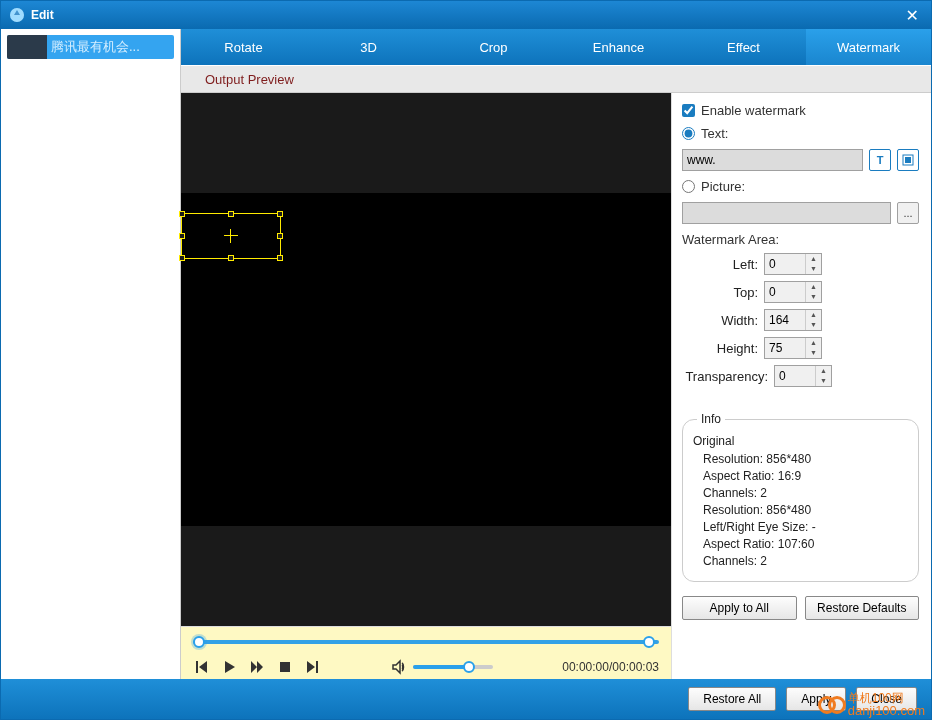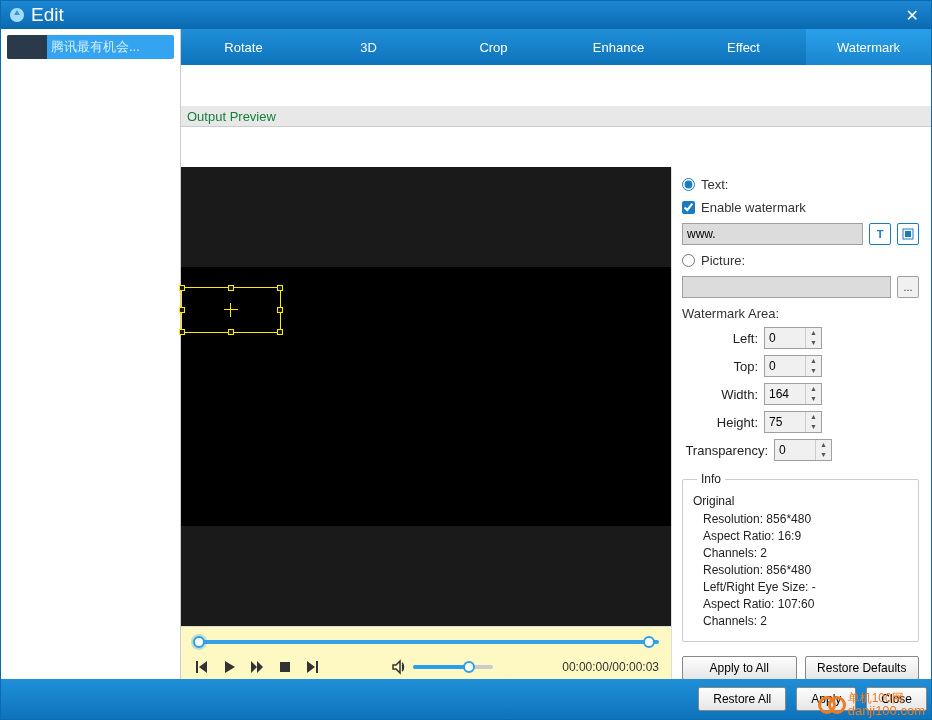--- a/index.html
+++ b/index.html
@@ -1,36 +1,36 @@
 <!DOCTYPE html>
 <html><head>
 <meta charset="utf-8">
 <style>
 * { box-sizing: border-box; margin: 0; padding: 0; font-family: Arial, sans-serif; font-size: 13px; }
 body { width: 932px; height: 720px; background: #fff; border: 1px solid #0b6ab0; display: flex; flex-direction: column; overflow: hidden; }
 
 .titlebar { height: 28px; background: linear-gradient(to bottom, #1d87d4, #0a6ab0); color: white; display: flex; align-items: center; padding: 0 8px; }
 .titlebar .icon { width: 16px; height: 16px; margin-right: 6px; display: inline-block; }
-.titlebar .title { flex: 1; font-weight: normal; font-size: 19px; }
+.titlebar .title { flex: 1; font-weight: bold; font-size: 12px; }
 .titlebar .close { cursor: pointer; font-size: 16px; padding: 0 4px; }
 
 .mainrow { display: flex; flex: 1; min-height: 0; }
 
 .leftcol { width: 180px; background: #fff; border-right: 1px solid #ccc; }
 .filechip { margin: 6px; height: 24px; background: #34a4f0; color: #cfe9fb; display: flex; align-items: center; font-size: 12px; border-radius: 2px; overflow: hidden; }
 .filechip .thumb { width: 40px; height: 24px; background: #2b3a4a; flex-shrink: 0; }
 .filechip .name { padding: 0 4px; white-space: nowrap; overflow: hidden; text-overflow: ellipsis; color: #d4eeff; }
 
-.middle { flex: 1; display: flex; flex-direction: column; min-width: 0; gap: 40px; }
+.middle { flex: 1; display: flex; flex-direction: column; min-width: 0; }
 
 .tabbar { height: 36px; background: linear-gradient(to bottom, #1f8fd8, #0d73bb); display: flex; }
 .tab { flex: 1; color: white; display: flex; align-items: center; justify-content: center; cursor: pointer; font-size: 13px; }
 .tab.active { background: linear-gradient(to bottom, #2aa0ea, #1a86cf); }
 
-.previewbar { height: 22px; background: #e8e8e8; border-bottom: 1px solid #ccc; display: flex; align-items: center; padding: 0 6px; color: #15803d; font-size: 12px; border-top: 1px solid #fff; }
+.previewbar { height: 28px; background: #e8e8e8; border-bottom: 1px solid #ccc; display: flex; align-items: center; padding: 0 24px; color: #7f1d1d; font-size: 12px; border-top: 1px solid #fff; }
 
 .stagewrap { display: flex; flex: 1; min-height: 0; }
 
 .stage-left { flex: 1; display: flex; flex-direction: column; background: #1a1a1a; min-width: 0; }
 .stage { flex: 1; background: #1a1a1a; position: relative; }
 .stage .videobg { position: absolute; left: 0; right: 0; top: 100px; bottom: 100px; background: #000; }
 .wmbox { position: absolute; left: 0; top: 120px; width: 100px; height: 46px; border: 1px solid #ffeb00; }
 .wmbox .handle { position: absolute; width: 6px; height: 6px; border: 1px solid #ffeb00; background: #1a1a1a; }
 .wmbox .h-tl { left: -3px; top: -3px; } .wmbox .h-tm { left: 50%; top: -3px; margin-left: -3px; } .wmbox .h-tr { right: -3px; top: -3px; }
 .wmbox .h-ml { left: -3px; top: 50%; margin-top: -3px; } .wmbox .h-mr { right: -3px; top: 50%; margin-top: -3px; }
@@ -58,28 +58,28 @@
 .row { display: flex; align-items: center; margin-bottom: 8px; gap: 6px; }
 .rrow { display: flex; align-items: center; margin-bottom: 6px; }
 .rlabel { width: 82px; text-align: right; padding-right: 6px; color: #222; }
 .spin { display: flex; align-items: center; border: 1px solid #a0a0a0; height: 22px; background: #f0f0f0; }
 .spin input { width: 40px; border: none; background: transparent; padding: 0 4px; font-size: 12px; }
 .spin .btns { width: 16px; display: flex; flex-direction: column; border-left: 1px solid #ccc; }
 .spin .btns span { height: 10px; font-size: 7px; text-align: center; line-height: 10px; cursor: pointer; color: #555; }
 .txtinput { flex: 1; height: 22px; border: 1px solid #a0a0a0; background: #dcdcdc; padding: 0 4px; font-size: 12px; }
 .iconbtn { width: 22px; height: 22px; border: 1px solid #1a7cc0; background: #fff; color: #1a7cc0; display: flex; align-items: center; justify-content: center; cursor: pointer; font-size: 11px; font-weight: bold; border-radius: 2px; }
 .browsebtn { width: 22px; height: 22px; border: 1px solid #a0a0a0; background: #f0f0f0; display: flex; align-items: center; justify-content: center; cursor: pointer; font-size: 11px; border-radius: 2px; }
-.groupbox { border: 1px solid #ccc; border-radius: 2px; margin-top: 18px; padding: 8px 10px 10px; position: relative; }
+.groupbox { border: 1px solid #ccc; border-radius: 12px; margin-top: 32px; padding: 8px 10px 10px; position: relative; }
 .groupbox .legend { position: absolute; top: -8px; left: 14px; background: #fff; padding: 0 4px; font-size: 12px; color: #222; }
 .infoline { font-size: 12px; margin: 3px 0 3px 10px; color: #222; }
 .infohead { font-size: 12px; margin: 6px 0 4px 0; color: #222; }
 .btnrow { display: flex; gap: 8px; margin-top: 14px; }
 .wbtn { flex: 1; height: 24px; border: 1px solid #888; background: linear-gradient(to bottom, #fdfdfd, #e6e6e6); border-radius: 2px; cursor: pointer; font-size: 12px; }
 
-.footer { height: 40px; background: linear-gradient(to bottom, #1f8fd8, #0d73bb); display: flex; align-items: center; justify-content: flex-end; gap: 10px; padding: 0 4px; position: relative; }
+.footer { height: 40px; background: linear-gradient(to bottom, #1f8fd8, #0d73bb); display: flex; align-items: center; justify-content: flex-end; gap: 10px; padding: 0 14px; position: relative; }
 .fbtn { height: 24px; padding: 0 14px; border: 1px solid #888; background: linear-gradient(to bottom, #fdfdfd, #e6e6e6); border-radius: 2px; cursor: pointer; font-size: 12px; }
 .brand { position: absolute; right: 6px; bottom: 2px; display: flex; align-items: center; pointer-events: none; }
 .brand .circ { position: relative; width: 30px; height: 22px; }
 .brand .c1, .brand .c2 { position: absolute; width: 18px; height: 18px; border: 3px solid #f07b1f; border-radius: 50%; background: transparent; }
 .brand .c1 { left: 0; top: 2px; } .brand .c2 { left: 10px; top: 2px; }
 .brand .txt { color: #f07b1f; font-size: 11px; line-height: 1; }
 .brand .txt .cn { font-size: 12px; }
 
 input[type=checkbox], input[type=radio] { accent-color: #1a7cc0; }
 </style>
@@ -169,26 +169,26 @@
                 </div>
             </div>
             <div class="spacer"></div>
             <span class="timecode">00:00:00/00:00:03</span>
           </div>
         </div>
       </div>
 
       <div class="rightpanel">
         <div class="row">
+          <input type="checkbox" checked="" style="">
+          <span>Enable watermark</span>
+        </div>
+        <div class="row">
           <input type="radio" name="wm" checked="" style="">
           <span>Text:</span>
-        </div>
-        <div class="row">
-          <input type="checkbox" checked="" style="">
-          <span>Enable watermark</span>
         </div>
         <div class="row">
           <input class="txtinput" value="www." style="">
           <div class="iconbtn">T</div>
           <div class="iconbtn">
               <svg width="12" height="12" viewBox="0 0 12 12">
                 <rect x="1" y="1" width="10" height="10" fill="none" stroke="#1a7cc0"></rect>
                 <rect x="3" y="3" width="6" height="6" fill="#1a7cc0"></rect>
               </svg>
             </div>

